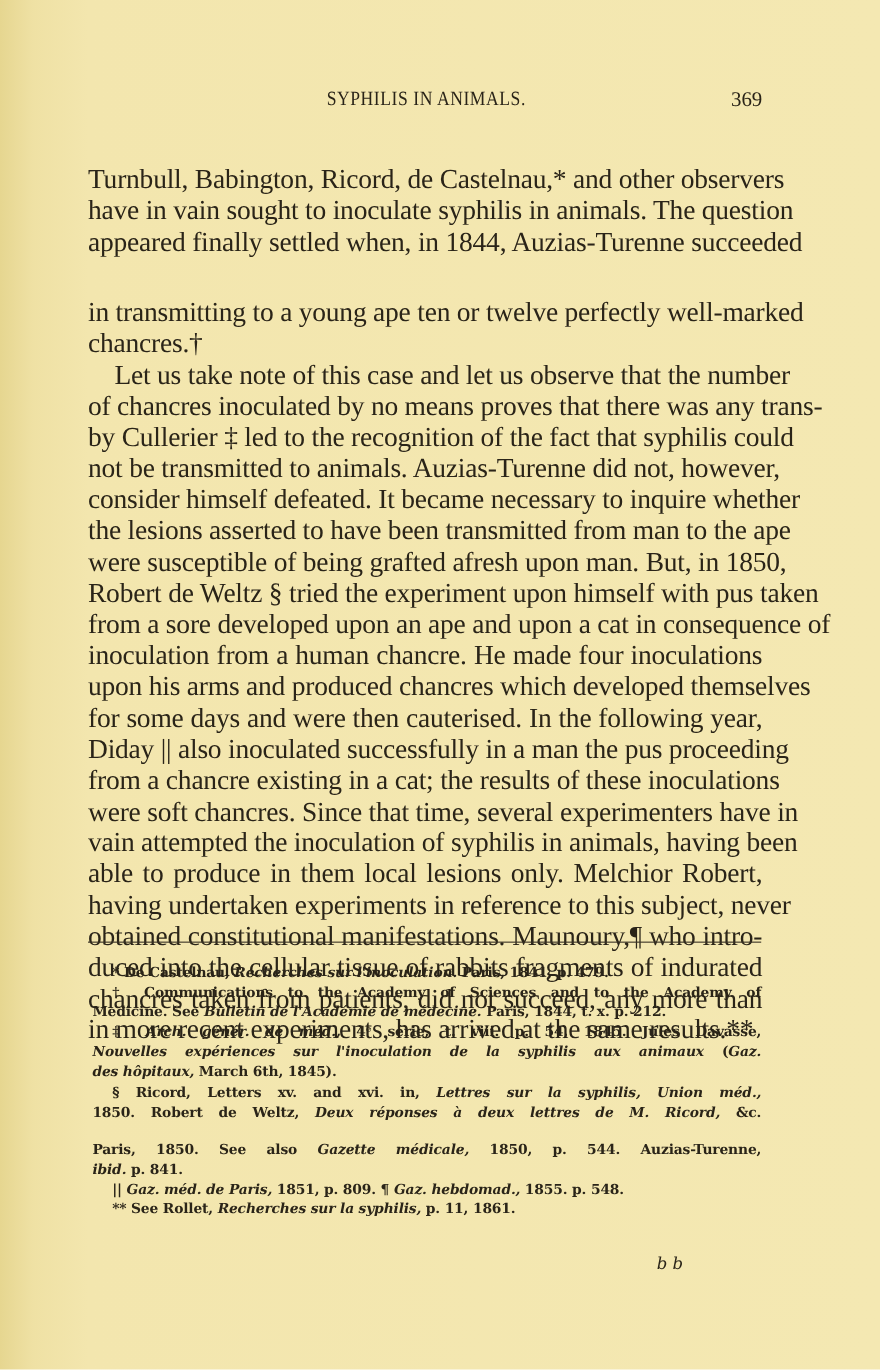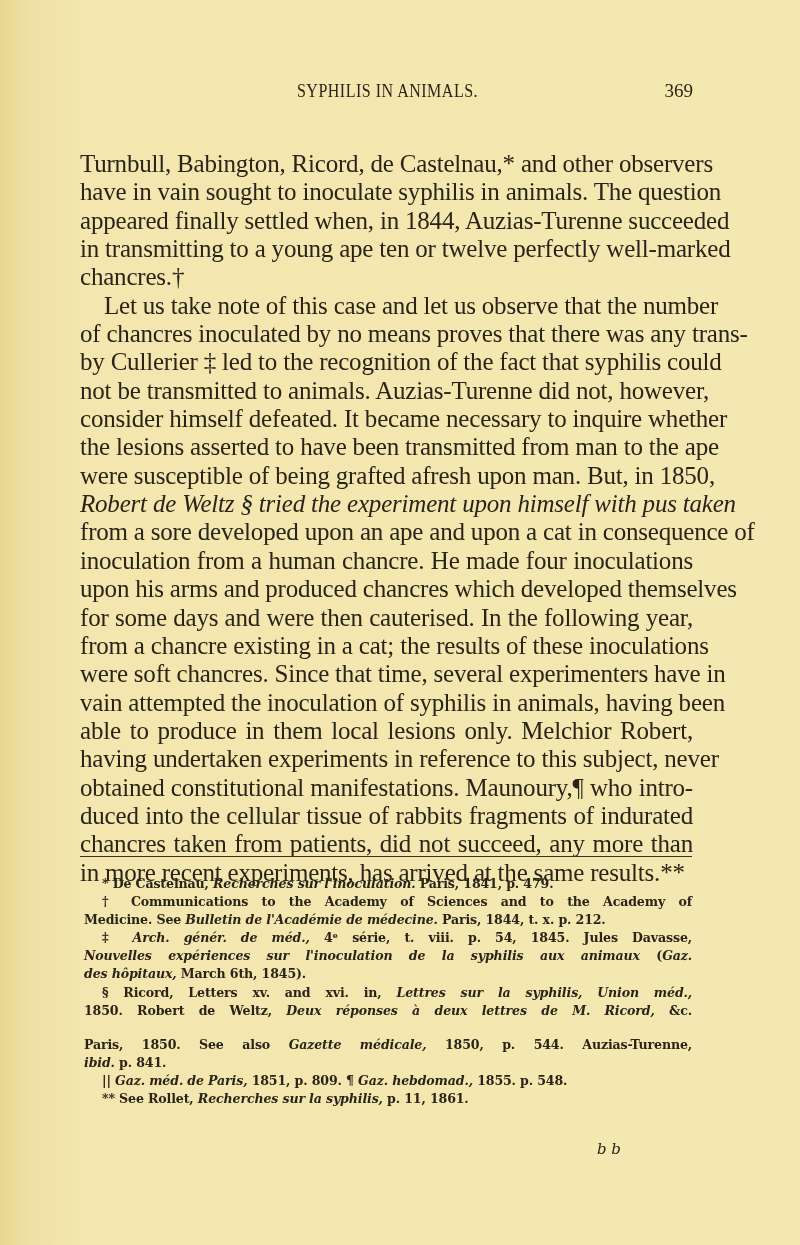--- a/index.html
+++ b/index.html
@@ -63,34 +63,35 @@
 
   <div class="running-head">
     <span class="running-title">SYPHILIS IN ANIMALS.</span>
     <span class="page-number">369</span>
   </div>
 
   <div class="body-text" id="body-text">
       <span class="line" style="display: block; width: 613px;">Turnbull, Babington, Ricord, de Castelnau,* and other observers</span>
       <span class="line" style="display: block; width: 613px;">have in vain sought to inoculate syphilis in animals.  The question</span>
       <span class="line" style="display: block; width: 613px;">appeared finally settled when, in 1844, Auzias-Turenne succeeded</span>
-      <span class="line" style="display: block; width: 613px;">in transmitting to a young ape ten or twelve perfectly well-marked</span>
+      <span class="line" style="display: block; width: 613px; margin-top: 36px;">in transmitting to a young ape ten or twelve perfectly well-marked</span>
       <span class="line last" style="display: block;">chancres.†</span>
       <span class="line indent" style="display: block; width: 589px;">Let us take note of this case and let us observe that the number</span>
       <span class="line" style="display: block; width: 613px;">of chancres inoculated by no means proves that there was any trans-</span>
       <span class="line" style="display: block; width: 613px;">by Cullerier ‡ led to the recognition of the fact that syphilis could</span>
       <span class="line" style="display: block; width: 613px;">not be transmitted to animals.  Auzias-Turenne did not, however,</span>
       <span class="line" style="display: block; width: 613px;">consider himself defeated.  It became necessary to inquire whether</span>
       <span class="line" style="display: block; width: 613px;">the lesions asserted to have been transmitted from man to the ape</span>
       <span class="line" style="display: block; width: 613px;">were susceptible of being grafted afresh upon man.  But, in 1850,</span>
-      <span class="line" style="display: block; width: 613px; font-style: italic;">Robert de Weltz § tried the experiment upon himself with pus taken</span>
+      <span class="line" style="display: block; width: 613px;">Robert de Weltz § tried the experiment upon himself with pus taken</span>
       <span class="line" style="display: block; width: 613px;">from a sore developed upon an ape and upon a cat in consequence of</span>
       <span class="line" style="display: block; width: 613px;">inoculation from a human chancre.  He made four inoculations</span>
       <span class="line" style="display: block; width: 613px;">upon his arms and produced chancres which developed themselves</span>
       <span class="line" style="display: block; width: 613px;">for some days and were then cauterised.  In the following year,</span>
+      <span class="line" style="display: block; width: 613px;">Diday || also inoculated successfully in a man the pus proceeding</span>
       <span class="line" style="display: block; width: 613px;">from a chancre existing in a cat; the results of these inoculations</span>
       <span class="line" style="display: block; width: 613px;">were soft chancres.  Since that time, several experimenters have in</span>
       <span class="line" style="display: block; width: 613px;">vain attempted the inoculation of syphilis in animals, having been</span>
       <span class="line" style="display: block; width: 613px; font-family: Liberation Serif, serif;">able to produce in them local lesions only.  Melchior Robert,</span>
       <span class="line" style="display: block; width: 613px;">having undertaken experiments in reference to this subject, never</span>
       <span class="line" style="display: block; width: 613px;">obtained constitutional manifestations.  Maunoury,¶ who intro-</span>
       <span class="line" style="display: block; width: 613px;">duced into the cellular tissue of rabbits fragments of indurated</span>
       <span class="line" style="display: block; width: 613px;">chancres taken from patients, did not succeed, any more than</span>
       <span class="line last" style="display: block;">in more recent experiments, has arrived at the same results.**</span>
     </div>

